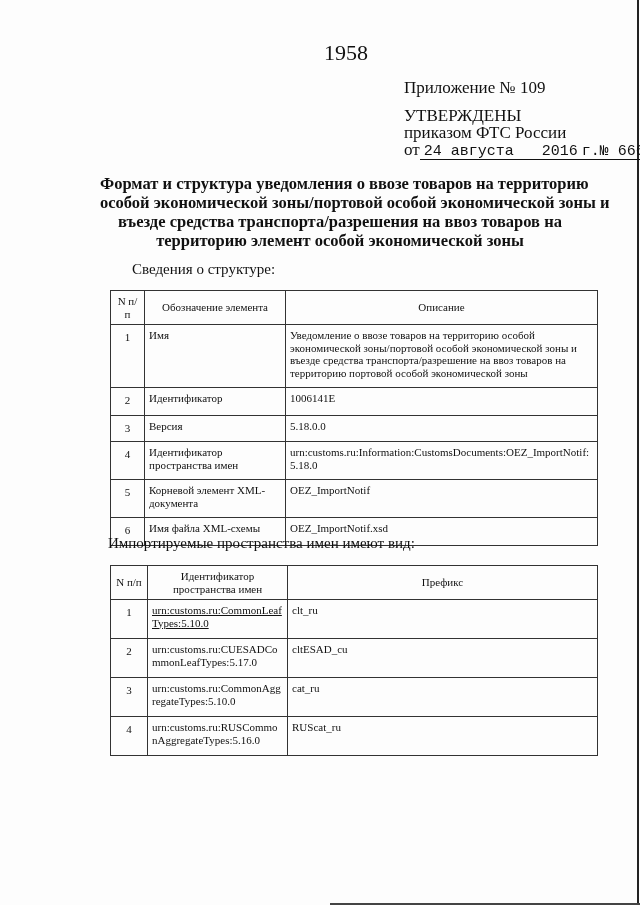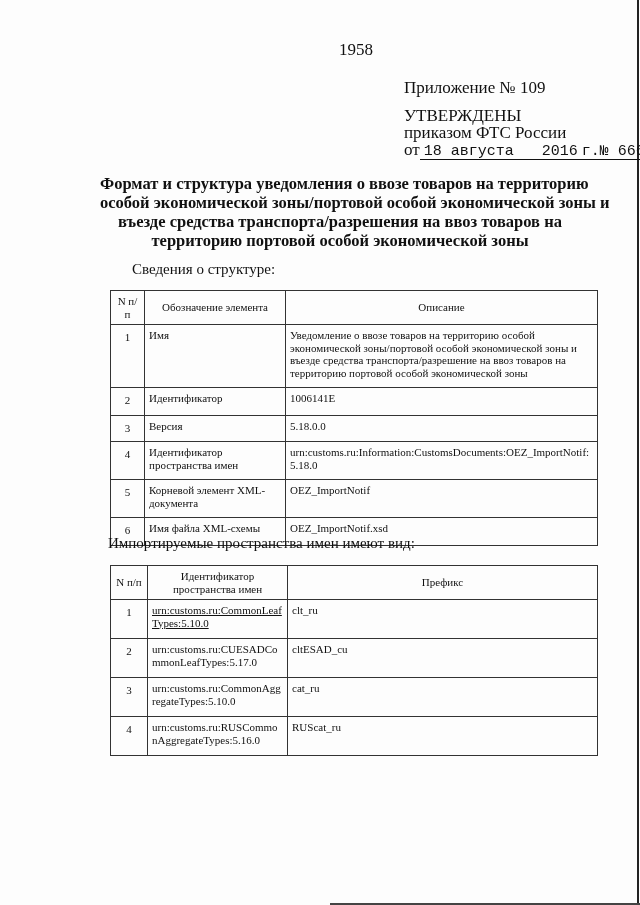--- a/index.html
+++ b/index.html
@@ -3,21 +3,21 @@
 <meta charset="utf-8">
 <style>
   html, body { margin: 0; padding: 0; }
   body {
     width: 640px; height: 905px; background: #fdfdfd; position: relative; overflow: hidden;
     font-family: "Liberation Serif", "DejaVu Serif", serif; color: #111;
   }
   .edge-right { position: absolute; left: 637px; top: 0; width: 2px; height: 905px; background: #222; }
   .edge-bottom { position: absolute; left: 330px; top: 903px; width: 310px; height: 2px; background: #444; }
   .abs { position: absolute; white-space: nowrap; }
-  .page-num { left: 339px; top: 40px; font-size: 17px; }
+  .page-num { left: 324px; top: 40px; font-size: 22px; }
   .appendix { left: 404px; top: 78px; font-size: 17px; }
   .approved { left: 404px; top: 107px; font-size: 17px; line-height: 17px; }
   .approved div { height: 17px; }
   .order-line { font-size: 17px; }
   .fill { font-family: "Liberation Mono", "DejaVu Sans Mono", monospace; font-size: 15px; border-bottom: 1px solid #111; display: inline-block; line-height: 15px; }
   .fill.date { width: 118px; padding-left: 4px; }
   .fill.year { width: 36px; }
   .fill.g { width: 18px; padding-left: 4px; }
   .fill.num { width: 48px; }
   .title {
@@ -58,29 +58,29 @@
 <div class="edge-bottom"></div>
 
 <div class="abs page-num">1958</div>
 
 <div class="abs appendix">Приложение № 109</div>
 
 <div class="abs approved">
   <div>УТВЕРЖДЕНЫ</div>
   <div>приказом ФТС России</div>
   <div class="order-line">
-    <span>от</span><span class="fill date">18 августа</span><span class="fill year">2016</span><span class="fill g">г.</span><span class="fill num">№ 666</span>
+    <span>от</span><span class="fill date">24 августа</span><span class="fill year">2016</span><span class="fill g">г.</span><span class="fill num">№ 666</span>
   </div>
 </div>
 
 <div class="abs title">
   <div>Формат и структура уведомления о ввозе товаров на территорию</div>
   <div>особой экономической зоны/портовой особой экономической зоны и</div>
   <div>въезде средства транспорта/разрешения на ввоз товаров на</div>
-  <div>территорию портовой особой экономической зоны</div>
+  <div>территорию элемент особой экономической зоны</div>
 </div>
 
 <div class="abs section-label lbl1">Сведения о структуре:</div>
 
 <table class="doc" id="t1">
   <colgroup>
       <col class="c1">
       <col class="c2">
       <col class="c3">
     </colgroup>

